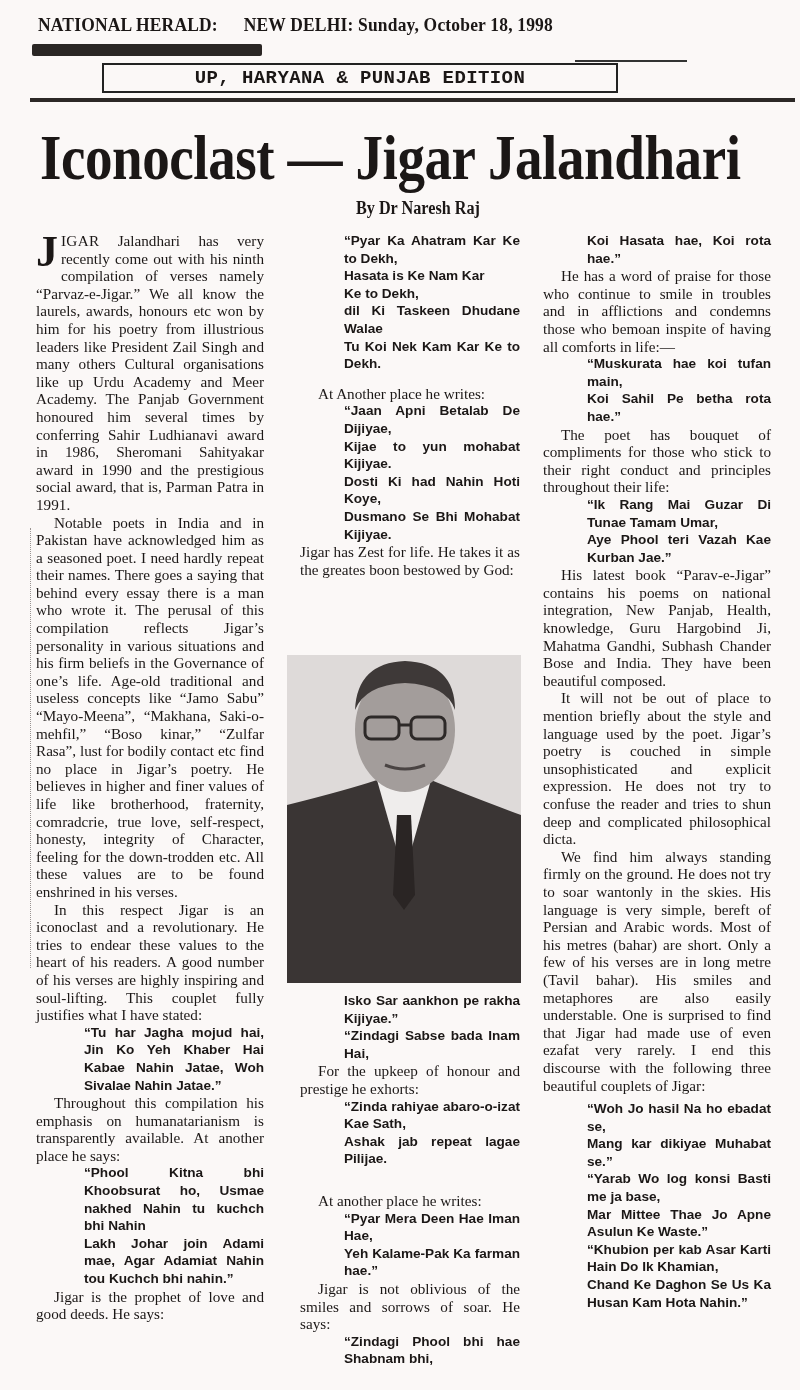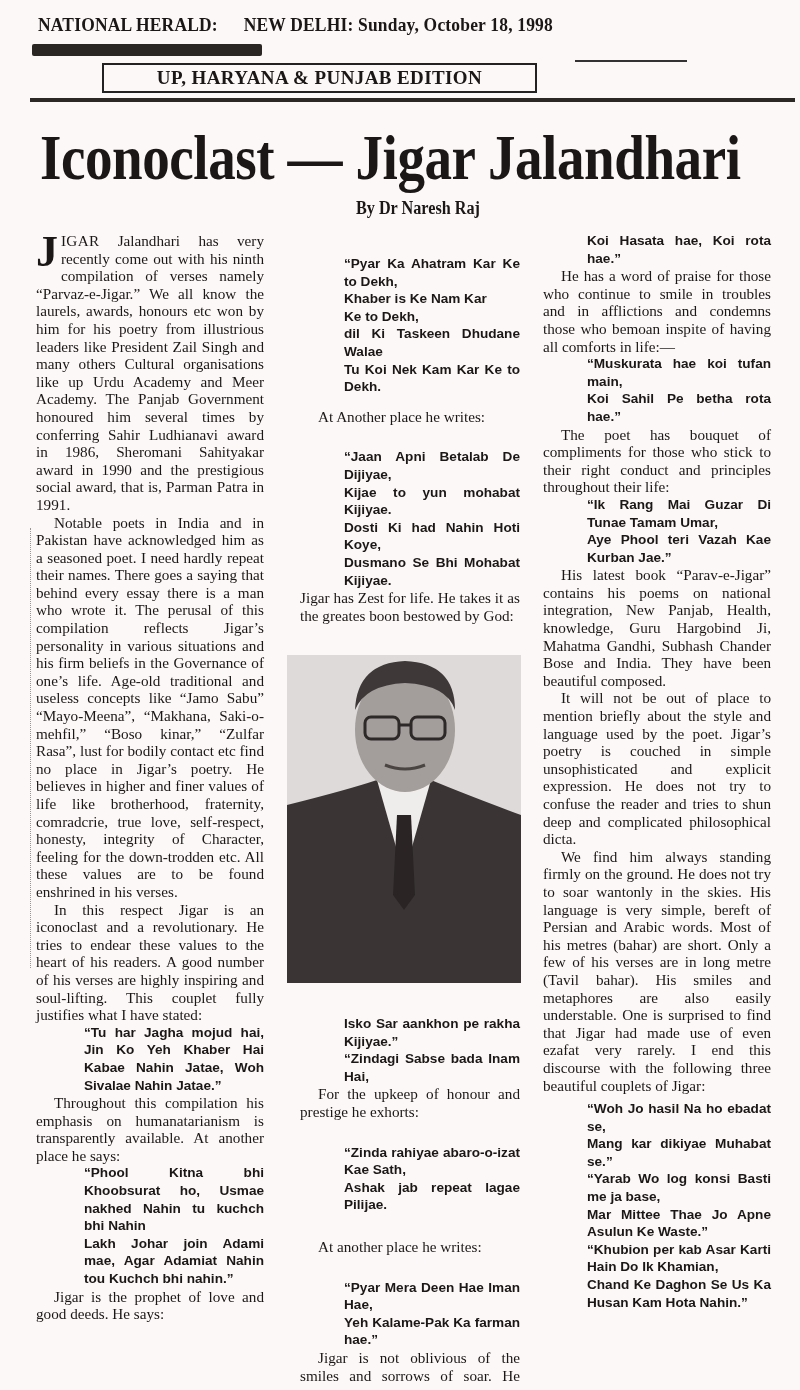--- a/index.html
+++ b/index.html
@@ -19,24 +19,24 @@
   }
   .masthead .sep { display: inline-block; width: 28px; }
   .smudge-bar {
     position: absolute; left: 32px; top: 44px; width: 230px; height: 12px;
     background: #2a2624; border-radius: 2px;
   }
   .rule-top-right {
     position: absolute; left: 575px; top: 60px; width: 112px; height: 2px; background: #333;
   }
   .edition-box {
-    position: absolute; left: 102px; top: 63px; width: 435px; height: 30px;
+    position: absolute; left: 102px; top: 63px; width: 516px; height: 30px;
     border: 2px solid #222; box-sizing: border-box;
     display: flex; align-items: center; justify-content: center;
-    font-family: Liberation Serif, serif;
+    font-family: Liberation Mono, monospace;
     font-weight: bold; font-size: 19px; letter-spacing: 0.4px;
     background: #fbf8f7; z-index: 2;
   }
   .rule-main {
     position: absolute; left: 30px; top: 98px; width: 765px; height: 4px; background: #2c2826;
   }
   .headline {
     position: absolute; left: 40px; top: 118px; width: 740px;
     font-family: "Liberation Serif", serif; font-weight: bold;
     font-size: 64px; line-height: 80px; white-space: nowrap;
@@ -56,21 +56,21 @@
   .col p { margin: 0; }
   .col .indent { text-indent: 18px; }
   .col1 { left: 36px; width: 228px; }
   .col2 { left: 300px; width: 220px; }
   .col3 { left: 543px; width: 228px; }
   .verse {
     font-weight: bold; font-family: "Liberation Sans", "DejaVu Sans", sans-serif;
     font-size: 13.6px; line-height: 17.6px; text-align: justify;
     margin: 0 0 0 48px;
   }
-  .col2 .verse { margin-left: 44px; margin-top: 23px; }
+  .col2 .verse { margin-left: 44px; }
   .col3 .verse { margin-left: 44px; }
   .verse .line { display: block; }
   .dropcap {
     float: left; font-size: 44px; line-height: 36px; font-weight: bold;
     margin: 2px 3px 0 0; font-family: "Liberation Serif", serif;
   }
   .caps { letter-spacing: 0.3px; margin-top: 42px; }
   .gap { height: 12px; }
   .gap-s { height: 6px; }
   .photo {
@@ -110,21 +110,21 @@
   <div class="verse">
     <span class="line">“Phool Kitna bhi Khoobsurat ho, Usmae nakhed Nahin tu kuchch bhi Nahin</span>
     <span class="line">Lakh Johar join Adami mae, Agar Adamiat Nahin tou Kuchch bhi nahin.”</span>
   </div>
   <p class="indent">Jigar is the prophet of love and good deeds. He says:</p>
 </div>
 
 <div class="col col2">
   <div class="verse">
     <span class="line">“Pyar Ka Ahatram Kar Ke to Dekh,</span>
-    <span class="line">Khaber is Ke Nam Kar</span>
+    <span class="line">Hasata is Ke Nam Kar</span>
     <span class="line">Ke to Dekh,</span>
     <span class="line">dil Ki Taskeen Dhudane Walae</span>
     <span class="line">Tu Koi Nek Kam Kar Ke to Dekh.</span>
   </div>
   <div class="gap"></div>
   <p class="indent">At Another place he writes:</p>
   <div class="verse">
     <span class="line">“Jaan Apni Betalab De Dijiyae,</span>
     <span class="line">Kijae to yun mohabat Kijiyae.</span>
     <span class="line">Dosti Ki had Nahin Hoti Koye,</span>

